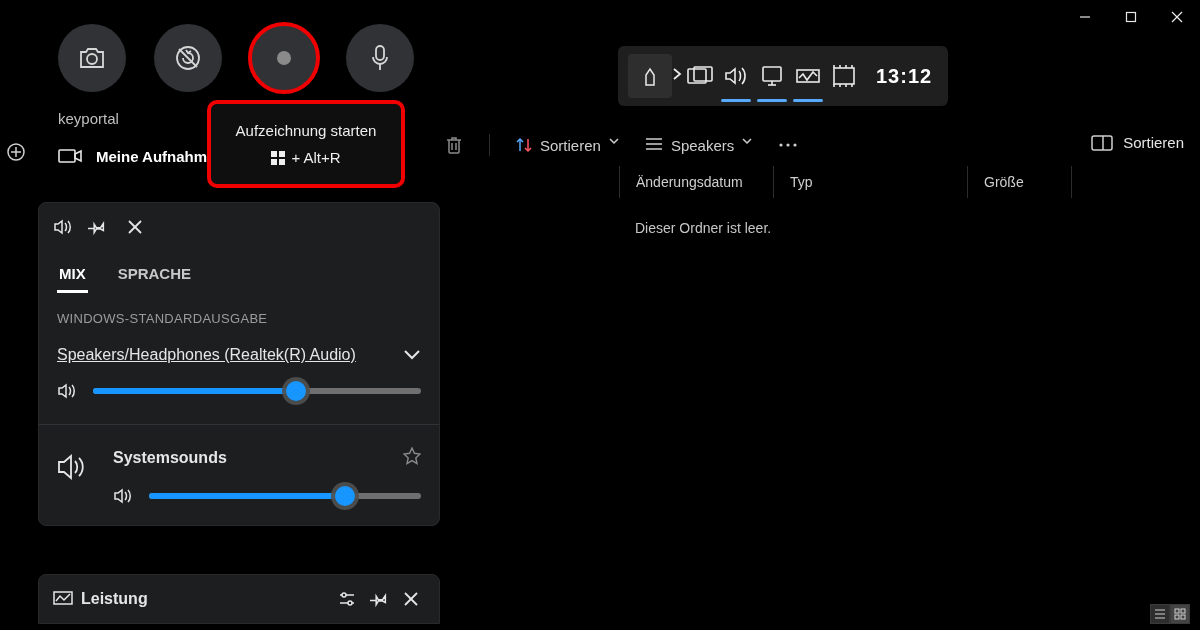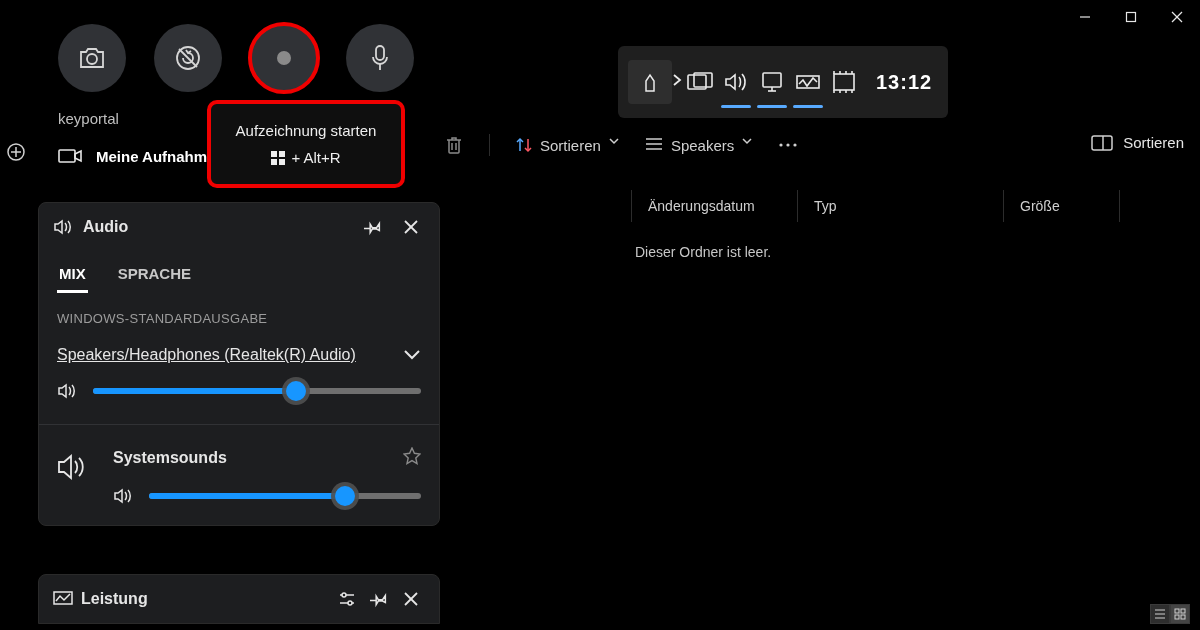--- a/index.html
+++ b/index.html
@@ -20,21 +20,21 @@
   .wc-btn {
     width: 46px; height: 34px;
     display: flex; align-items: center; justify-content: center;
     color: #e6e6e6;
     cursor: pointer;
   }
 
   
   .topbar {
     position: absolute; left: 618px; top: 46px;
-    height: 72px; padding: 0 16px 0 10px;
+    height: 60px; padding: 0 16px 0 10px;
     background: #1f1f1f; border-radius: 6px;
     display: flex; align-items: center; 
   }
   .topbar .pin-home {
     width: 44px; height: 44px; border-radius: 4px;
     display: flex; align-items: center; justify-content: center;
     background: #2e2e2e;
   }
   .topbar .chev { color: #ccc; }
   .topbar .tbitem {
@@ -148,21 +148,21 @@
 
   
   .explorer {
     position: absolute; left: 445px; top: 124px; right: 16px;
     color:#d0d0d0;
   }
   .ex-toolbar { display:flex; align-items:center; gap:26px; padding: 10px 0; position:relative;}
   .ex-toolbar .iconbtn { display:flex; align-items:flex-start; gap:8px; cursor:pointer; font-size:15px;}
   .ex-toolbar .spacer { flex:1; }
   .ex-columns {
-    display:flex; gap:16px; margin-top:24px; font-size:14px; color:#cfcfcf;
+    display:flex; gap:4px; margin-top:0; font-size:14px; color:#cfcfcf;
   }
   .ex-columns .col {
     padding: 8px 16px; border-left:1px solid #2c2c2c;
   }
   .ex-empty {
     margin-top: 22px; font-size:14px; color:#c7c7c7;
     padding-left: 190px;
   }
   .preview-btn {
     position:absolute; right:16px; top:134px;
@@ -317,21 +317,20 @@
   </div>
 </div>
 
 <div class="audio">
   <div class="panel-head">
     <svg width="20" height="18" viewBox="0 0 20 18" fill="none" stroke="#e6e6e6" stroke-width="1.5">
         <path d="M2 6v6h3l4 3V3L5 6H2z"></path>
         <path d="M12 5c2 2 2 6 0 8"></path>
         <path d="M15 3c3 3 3 9 0 12"></path>
       </svg>
-    <div class="title">Audio</div>
     <div class="hbtn">
       <svg width="18" height="18" viewBox="0 0 18 18" fill="none" stroke="#e6e6e6" stroke-width="1.5">
           <path d="M11 2l5 5-3 1-3 3 1 4-3-3-5 5 5-5-3-3 4 1 3-3z" transform="rotate(45 9 9)"></path>
         </svg>
     </div>
     <div class="hbtn">
       <svg width="16" height="16" viewBox="0 0 16 16">
           <line x1="2" y1="2" x2="14" y2="14" stroke="#e6e6e6" stroke-width="1.8"></line>
           <line x1="14" y1="2" x2="2" y2="14" stroke="#e6e6e6" stroke-width="1.8"></line>
         </svg>

